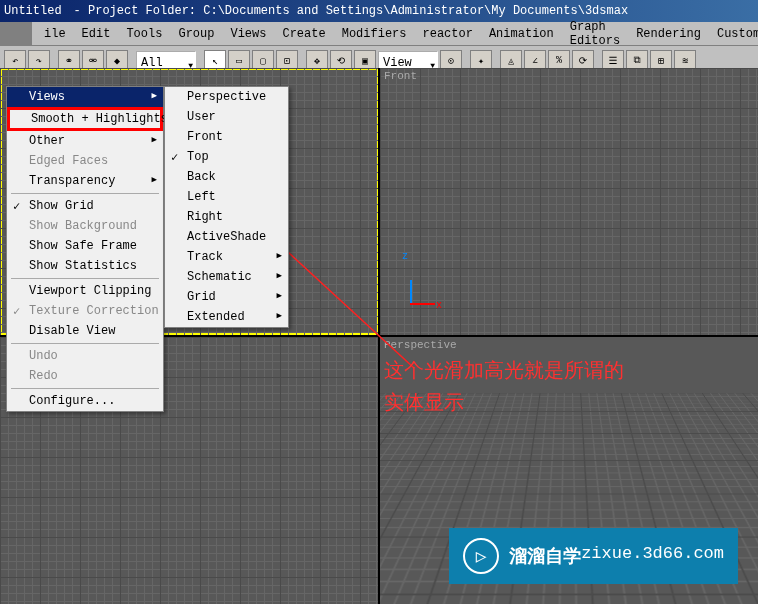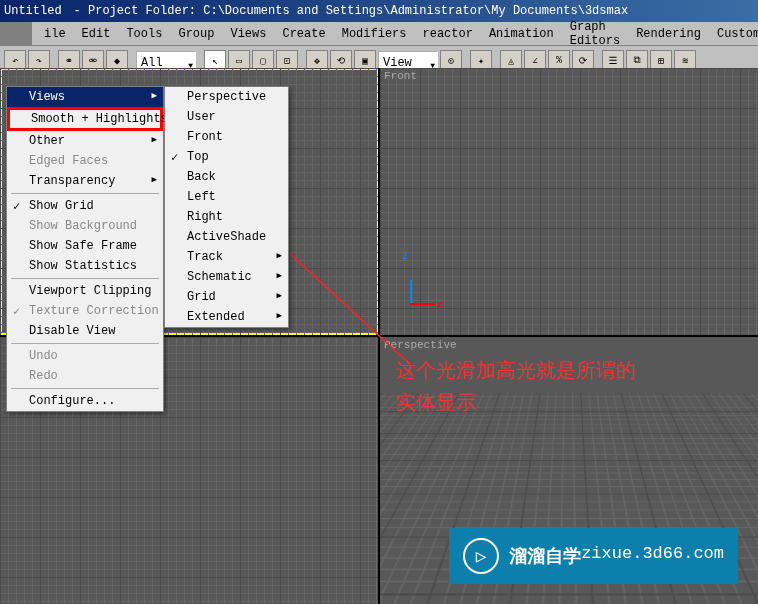--- a/index.html
+++ b/index.html
@@ -41,21 +41,21 @@
 .ctx-item.hl::before { content: ""; }
 .ctx-item.checked::before { content: "✓"; position: absolute; left: 6px; }
 .ctx-item.sub::after { content: "▶"; position: absolute; right: 6px; font-size: 9px; }
 .ctx-sep { height: 1px; background: #aaa; margin: 2px 4px; }
 .ctx-item.boxed { border: 3px solid #ff0000; padding: 2px 19px 2px 21px; }
 
 .menu1 { top: 86px; left: 6px; width: 158px; }
 .menu2 { top: 86px; left: 164px; width: 125px; }
 
 .annotation-line { position: absolute; top: 138px; left: 164px; z-index: 50; }
-.annotation-text { position: absolute; top: 356px; left: 384px; color: #ff3030; font-size: 20px; z-index: 50; line-height: 1.6; margin-left: 12px; }
+.annotation-text { position: absolute; top: 356px; left: 384px; color: #ff3030; font-size: 20px; z-index: 50; line-height: 1.6; }
 
 .watermark { position: absolute; bottom: 20px; right: 20px; background: #0d7fad; color: #fff; padding: 10px 14px; display: flex; align-items: center; gap: 10px; z-index: 60; }
 .watermark-icon { width: 36px; height: 36px; border: 2px solid #fff; border-radius: 50%; display: flex; align-items: center; justify-content: center; font-size: 18px; }
 .watermark-text { display: flex; flex-direction: row; }
 .watermark-text .t1 { font-size: 18px; font-weight: bold; }
 .watermark-text .t2 { font-size: 17px; }
 </style>
 </head>
 <body>
 

